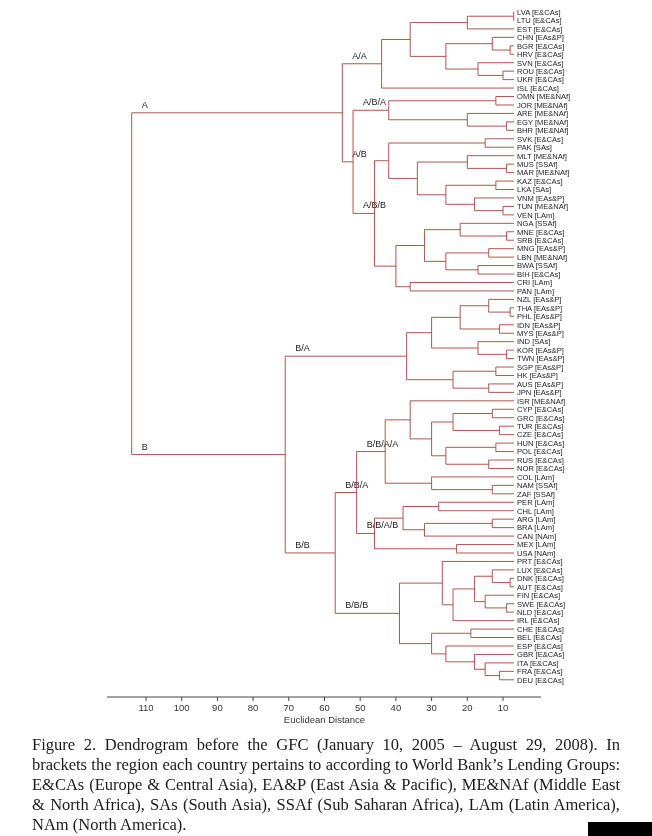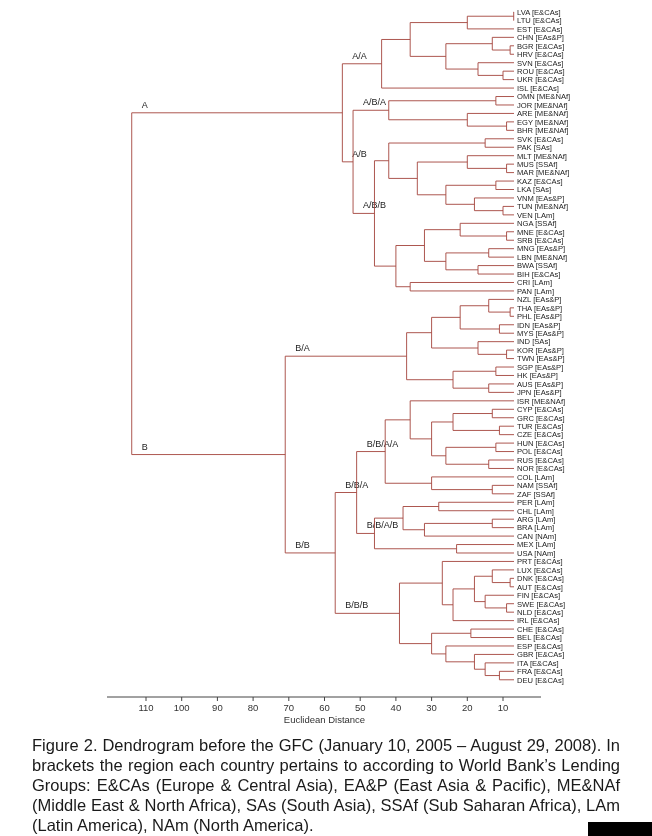--- a/index.html
+++ b/index.html
@@ -4,21 +4,21 @@
 <style>
   html,body{margin:0;padding:0;background:#fff;}
   body{width:652px;height:836px;position:relative;overflow:hidden;
        font-family:"Liberation Sans",sans-serif;}
   #figure-wrap{width:652px;}
   svg text{user-select:none;}
   .leaf-label{font-size:7.6px;fill:#1b1b1b;font-family:"Liberation Sans",sans-serif;}
   .cluster-label{font-size:9px;fill:#222;font-family:"Liberation Sans",sans-serif;}
   .tick-label{font-size:9.5px;fill:#333;font-family:"Liberation Sans",sans-serif;}
   .axis-title{font-size:9.5px;fill:#333;font-family:"Liberation Sans",sans-serif;}
-  #caption{font-family:Liberation Sans, sans-serif;font-size:16.5px;line-height:20px;
+  #caption{font-family:Liberation Serif, serif;font-size:16.5px;line-height:20px;
            color:#1a1a1a;text-align:justify;margin:5px 20px 0 32px;width:588px;}
   #next-frag{position:absolute;left:588px;top:822px;width:64px;height:14px;background:#000;}
 </style>
 </head>
 <body>
 
 <div id="figure-wrap">
   <svg id="dendro" width="652" height="726" viewBox="0 0 652 726">
       <line x1="131.72" y1="112.80862890625" x2="131.72" y2="454.5607773437499" stroke="#a4443c" stroke-width="0.9"></line>
       <line x1="131.72" y1="112.80862890625" x2="342.35" y2="112.80862890625" stroke="#a4443c" stroke-width="0.9"></line>

